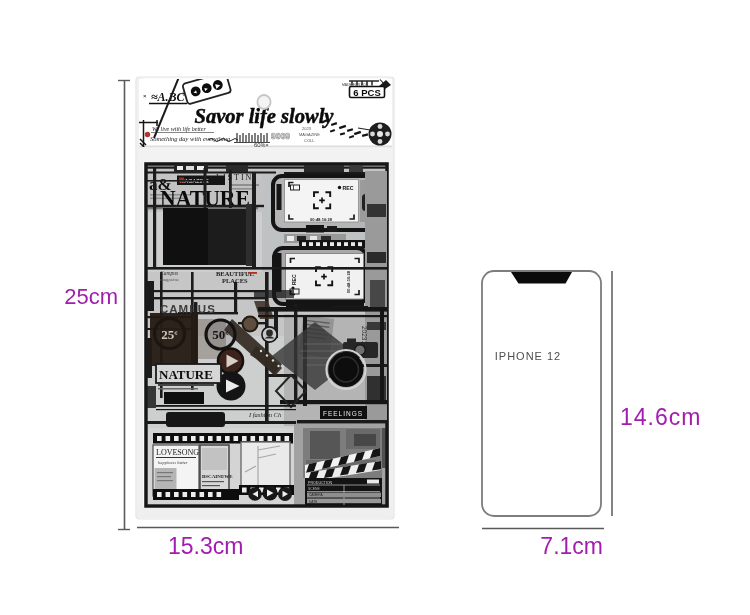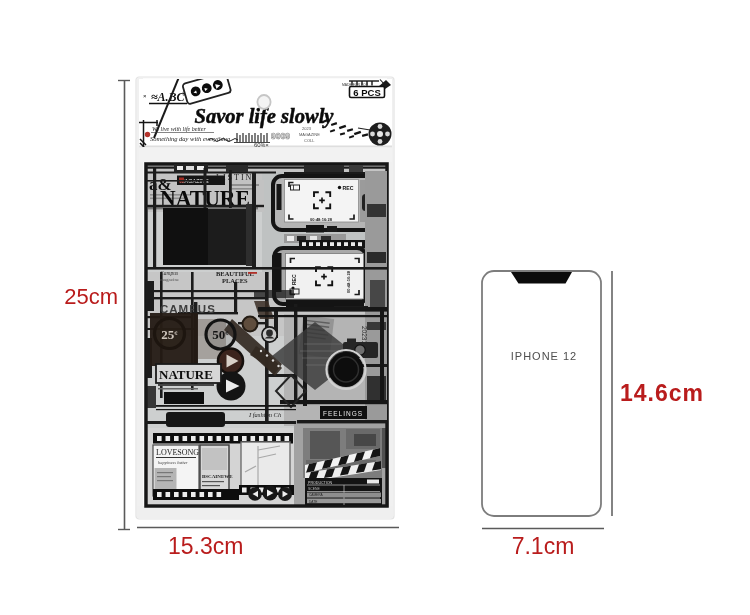--- a/index.html
+++ b/index.html
@@ -1,18 +1,18 @@
 <!DOCTYPE html>
 <html><head>
 <meta charset="utf-8">
 <style>
   html,body{margin:0;padding:0;}
   body{width:750px;height:615px;background:#ffffff;font-family:"Liberation Sans",sans-serif;position:relative;overflow:hidden;}
   .abs{position:absolute;}
-  .dim{color:#b91c1c;}
+  .dim{color:#a21caf;}
 </style>
 </head>
 <body>
 
 <svg class="abs" style="left:134px;top:76px" width="262" height="446" viewBox="0 0 262 446" xmlns="http://www.w3.org/2000/svg">
   <defs>
     <clipPath id="cardclip">
         <rect x="5" y="3" width="253" height="68"></rect>
       </clipPath>
     <clipPath id="sheetclip">
@@ -573,25 +573,25 @@
   <line x1="3" y1="7.5" x2="265" y2="7.5" stroke="#5a5a5a" stroke-width="1.5"></line>
 </svg>
 
 <div class="abs dim" style="left:168px;top:533px;width:200px;font-size:23px;">15.3cm</div>
 
 <svg class="abs" style="left:475px;top:264px" width="135" height="260" viewBox="0 0 135 260">
   <rect x="7" y="7" width="119" height="245" rx="12" fill="#ffffff" stroke="#7d7d7d" stroke-width="1.8"></rect>
   <path d="M 36 7.9 L 97 7.9 L 90.5 19.5 L 43.5 19.5 Z" fill="#0b0b0b"></path>
 </svg>
 
-<div class="abs" style="left:484px;top:350px;width:120px;text-align:center;font-size:11px;letter-spacing:1px;color:#4e4e4e;">IPHONE 12</div>
+<div class="abs" style="left:468px;top:350px;width:120px;text-align:center;font-size:11px;letter-spacing:1px;color:#4e4e4e;">IPHONE 12</div>
 
 <svg class="abs" style="left:605px;top:264px" width="14" height="260" viewBox="0 0 14 260">
   <line x1="7" y1="7" x2="7" y2="252" stroke="#5a5a5a" stroke-width="1.5"></line>
 </svg>
 
-<div class="abs dim" style="left:620px;top:380px;font-size:23px;letter-spacing:1px;font-weight:bold;">14.6cm</div>
+<div class="abs dim" style="left:620px;top:404px;font-size:23px;letter-spacing:1px;">14.6cm</div>
 
 <svg class="abs" style="left:476px;top:521px" width="134" height="14" viewBox="0 0 134 14">
   <line x1="6" y1="7.5" x2="128" y2="7.5" stroke="#5a5a5a" stroke-width="1.5"></line>
 </svg>
 
-<div class="abs dim" style="left:483px;top:533px;width:120px;text-align:center;font-size:23px;">7.1cm</div>
+<div class="abs dim" style="left:483px;top:533px;width:120px;text-align:right;font-size:23px;">7.1cm</div>
 
 </body></html>

